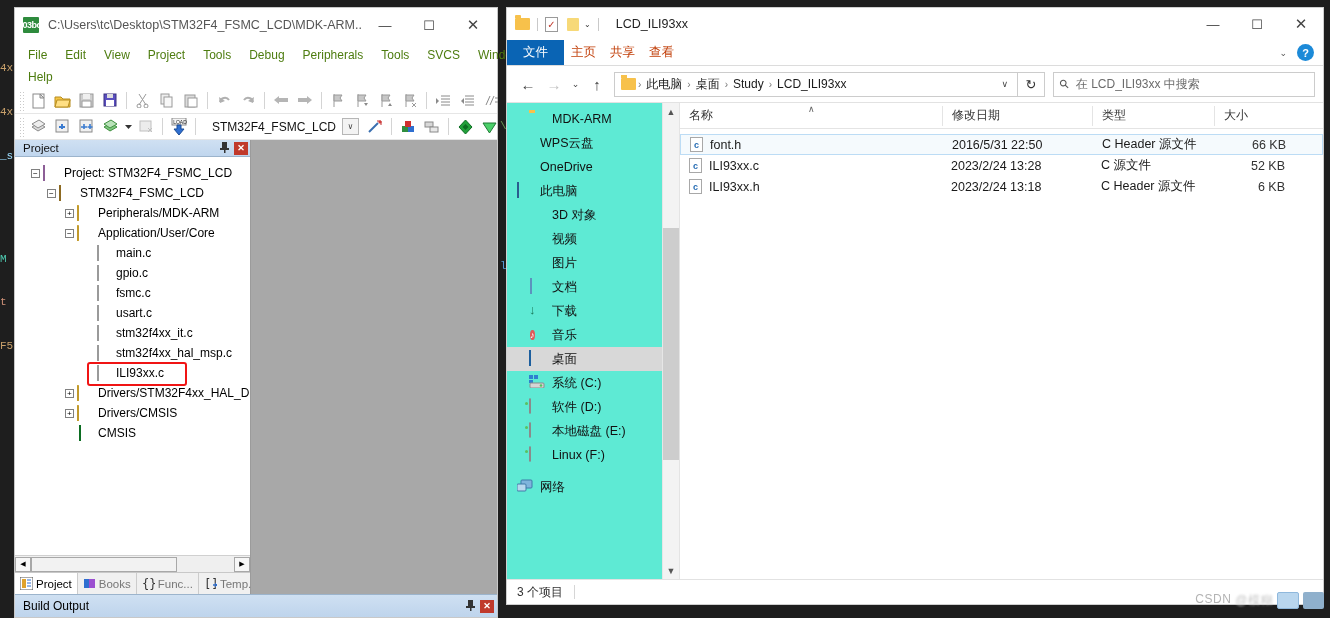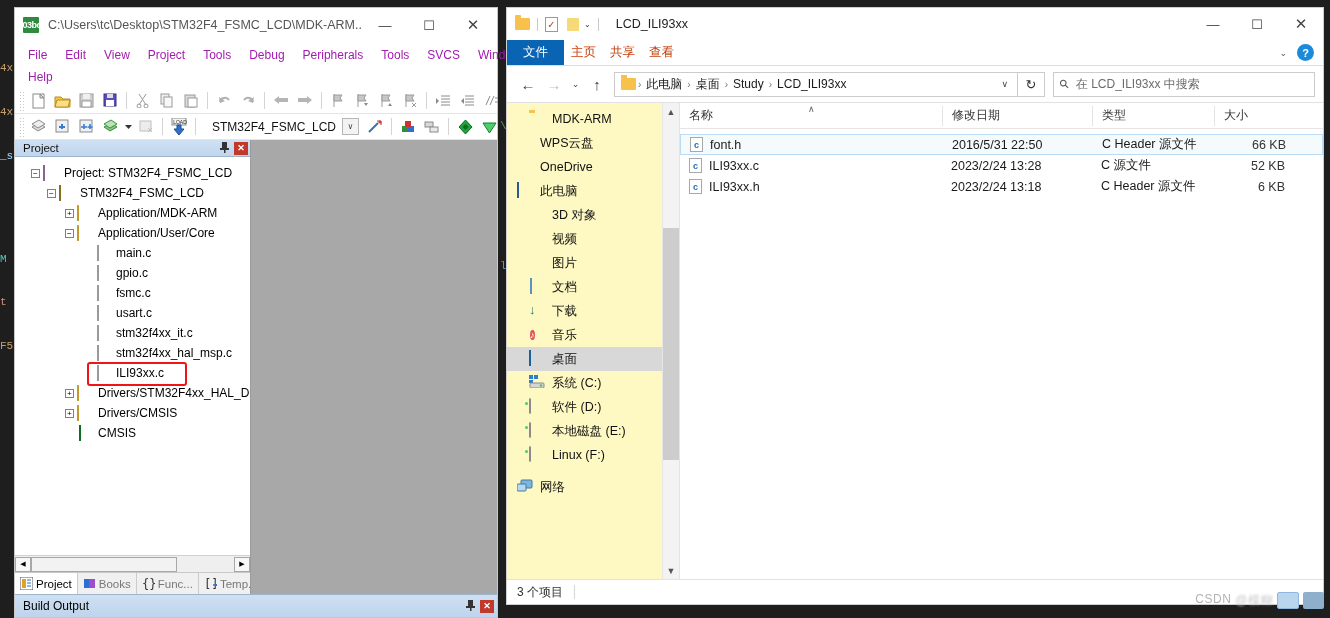--- a/index.html
+++ b/index.html
@@ -34,21 +34,21 @@
   .keil-title-text {
     margin-left: 9px; font-size: 12.5px; color: #555; flex: 1;
     white-space: nowrap; overflow: hidden;
   }
   .winbtn { width: 44px; height: 30px; display: flex; align-items: center; justify-content: center;
             color: #444; font-size: 13px; flex: none; }
   .winbtn.close { font-size: 15px; }
 
   .keil-menu { padding: 2px 0 0 4px; flex: none; }
   .keil-menu-row { display: flex; gap: 0px; height: 22px; align-items: center; }
-  .menu-item { font-size: 12px; color: #a21caf; padding: 2px 9px; white-space: nowrap; }
+  .menu-item { font-size: 12px; color: #4d7c0f; padding: 2px 9px; white-space: nowrap; }
 
   .keil-tbrow {
     display: flex; align-items: center; height: 26px; border-bottom: 1px solid #e6e6e6;
     padding-left: 4px; flex: none; background: #fff;
   }
   .grip { width: 7px; height: 20px; flex: none;
     background-image: radial-gradient(#bbb 35%, transparent 36%);
     background-size: 3px 3px; opacity: .8; }
   .tbbtn { width: 24px; height: 22px; display: flex; align-items: center; justify-content: center; flex: none; }
   .tbsep { width: 1px; height: 17px; background: #d4d4d4; margin: 0 4px; flex: none; }
@@ -158,21 +158,21 @@
   .crumb-v { margin-left: auto; font-size: 9px; color: #444; padding: 0 5px; }
   .refresh { width: 27px; height: 25px; border: 1px solid #cccccc; border-left: none; background: #fff;
              display: flex; align-items: center; justify-content: center; font-size: 13px; color: #333; flex:none;}
   .searchbox { width: 262px; height: 25px; border: 1px solid #cccccc; background: #fff; margin-left: 8px;
                display: flex; align-items: center; padding: 0 6px; gap: 7px; flex: none; }
   .search-ico { font-size: 12px; color: #555; transform: rotate(-45deg); }
   .search-ph { font-size: 12px; color: #6b6b6b; white-space: nowrap; }
 
   .ex-body { flex: 1; display: flex; min-height: 0; border-top: 1px solid #e2e2e2; }
 
-  .ex-nav { width: 172px; flex: none; background: #fef9c3; position: relative; overflow: hidden; padding-top: 4px; }
+  .ex-nav { width: 172px; flex: none; background: #5eead4; position: relative; overflow: hidden; padding-top: 4px; }
   .nav-item { height: 24px; display: flex; align-items: center; font-size: 12.5px; color: #111; white-space: nowrap; }
   .nav-item.sel { background: #d8d8d8; }
   .nav-ico { width: 17px; height: 16px; margin-right: 6px; flex: none; position: relative; }
   .nv-folder { width: 15px; height: 12px; background: #f7c14b; border-radius: 1px; margin-top: 2px; }
   .nv-folder:before { content:''; position:absolute; top:-1px; left:0; width:6px; height:3px; background:#f7c14b;}
   .nv-cloudb { width: 16px; height: 10px; background: #2b9fe0; border-radius: 7px 7px 5px 5px; margin-top:3px;}
   .nv-cloud { width: 16px; height: 10px; background: #1a7fc1; border-radius: 7px 7px 5px 5px; margin-top:3px;}
   .nv-pc { width: 15px; height: 11px; background: #3a7bbf; border: 1px solid #2a5c8f; margin-top: 2px; }
   .nv-3d { width: 13px; height: 13px; background: linear-gradient(135deg,#9fd4ef,#4b8fd0); margin: 1px 0 0 1px;
            clip-path: polygon(50% 0,100% 25%,100% 75%,50% 100%,0 75%,0 25%); }
@@ -506,21 +506,21 @@
             <span>Project: STM32F4_FSMC_LCD</span>
           </div>
           <div class="tnode" style="padding-left:26px">
             <span class="expander">−</span>
             <span class="ico"><span class="ico-target"></span></span>
             <span>STM32F4_FSMC_LCD</span>
           </div>
           <div class="tnode" style="padding-left:44px">
             <span class="expander">+</span>
             <span class="ico"><span class="ico-folder"></span></span>
-            <span>Application/MDK-ARM</span>
+            <span>Peripherals/MDK-ARM</span>
           </div>
           <div class="tnode" style="padding-left:44px">
             <span class="expander">−</span>
             <span class="ico"><span class="ico-folder open"></span></span>
             <span>Application/User/Core</span>
           </div>
           <div class="tnode" style="padding-left:62px">
             <span class="expander none"></span>
             <span class="ico"><span class="ico-file"></span></span>
             <span>main.c</span>

